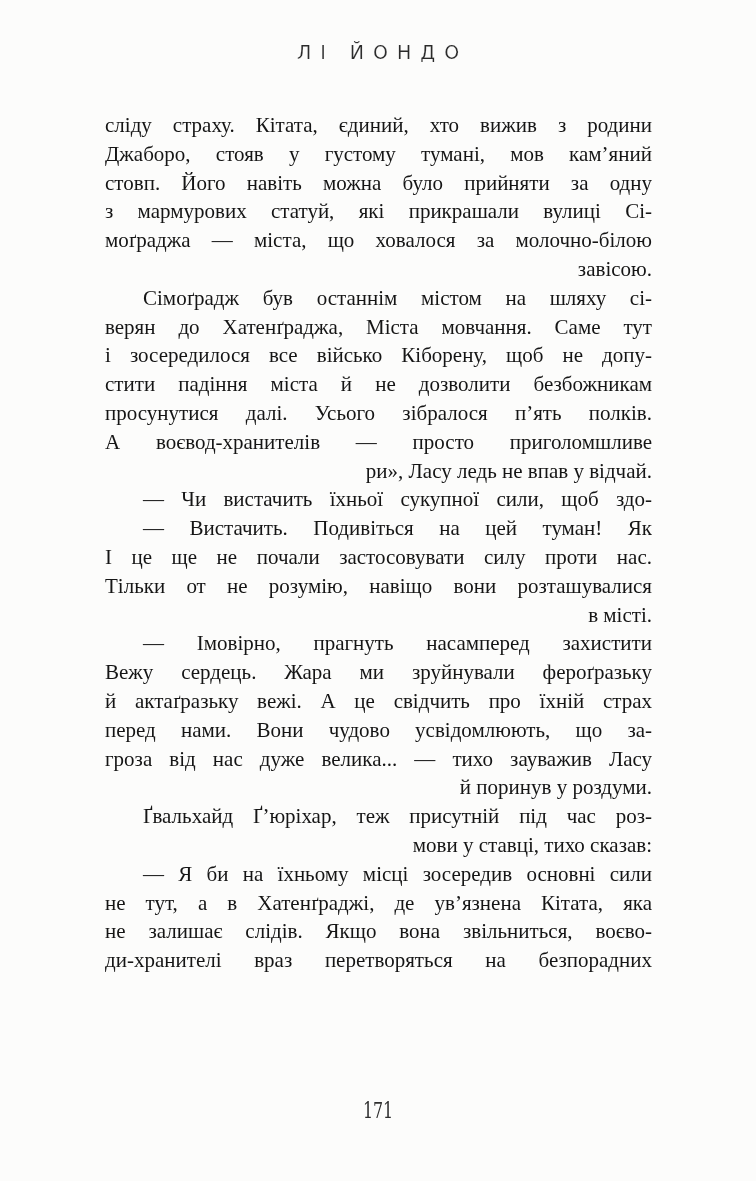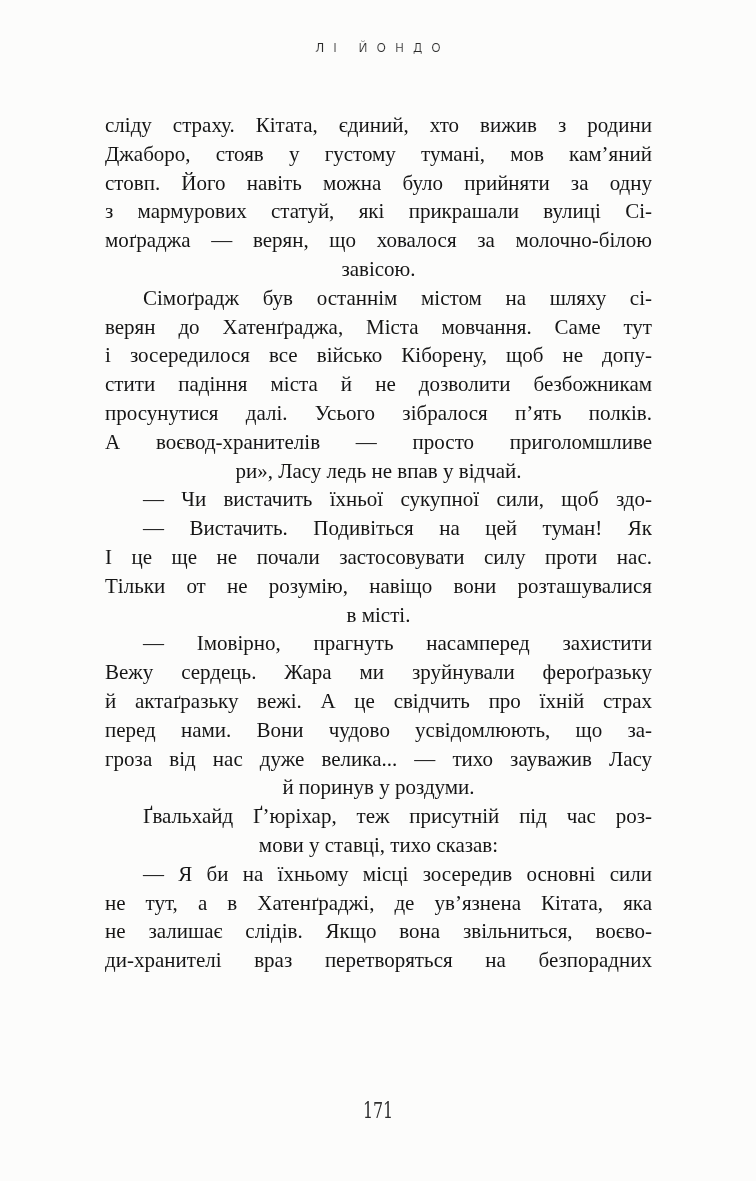--- a/index.html
+++ b/index.html
@@ -12,41 +12,41 @@
     overflow: hidden;
     font-family: "Liberation Serif", serif;
   }
   .running-head {
     position: absolute;
     top: 41px;
     left: 0;
     width: 100%;
     text-align: center;
     font-family: "DejaVu Sans", sans-serif;
-    font-size: 12px;
+    font-size: 19px;
     font-weight: 400;
     letter-spacing: 9px;
     text-indent: 9px; 
     color: #2b2b2b;
     -webkit-text-stroke: 0.2px #fcfcfb; 
   }
   .text-block {
     position: absolute;
     top: 111px;
     left: 105px;
     width: 547px;
     font-size: 21px;
     line-height: 28.8px;
     color: #151515;
     text-rendering: optimizeLegibility;
   }
   .para { display: block; }
   .line {
     display: block;
-    text-align: center;
+    text-align: right;
     height: 28.8px;
     overflow: hidden;
     white-space: normal;
   }
   .line.j {
     text-align: justify;
     text-align-last: justify;
   }
   .line.in { text-indent: 38px; }
   .folio {
@@ -67,21 +67,21 @@
 
 <div class="page">
   <div class="running-head">ЛІ ЙОНДО</div>
 
   <div class="text-block">
       <div class="para">
         <div class="line j">сліду страху. Кітата, єдиний, хто вижив з родини</div>
         <div class="line j">Джаборо, стояв у густому тумані, мов кам’яний</div>
         <div class="line j">стовп. Його навіть можна було прийняти за одну</div>
         <div class="line j">з мармурових статуй, які прикрашали вулиці Сі-</div>
-        <div class="line j">моґраджа — верян, що ховалося за молочно-білою</div>
+        <div class="line j">моґраджа — міста, що ховалося за молочно-білою</div>
         <div class="line">завісою.</div>
       </div>
       <div class="para">
         <div class="line j in">Сімоґрадж був останнім містом на шляху сі-</div>
         <div class="line j">верян до Хатенґраджа, Міста мовчання. Саме тут</div>
         <div class="line j">і зосередилося все військо Кіборену, щоб не допу-</div>
         <div class="line j">стити падіння міста й не дозволити безбожникам</div>
         <div class="line j">просунутися далі. Усього зібралося п’ять полків.</div>
         <div class="line j">А воєвод-хранителів — просто приголомшливе</div>
         <div class="line">ри», Ласу ледь не впав у відчай.</div>

